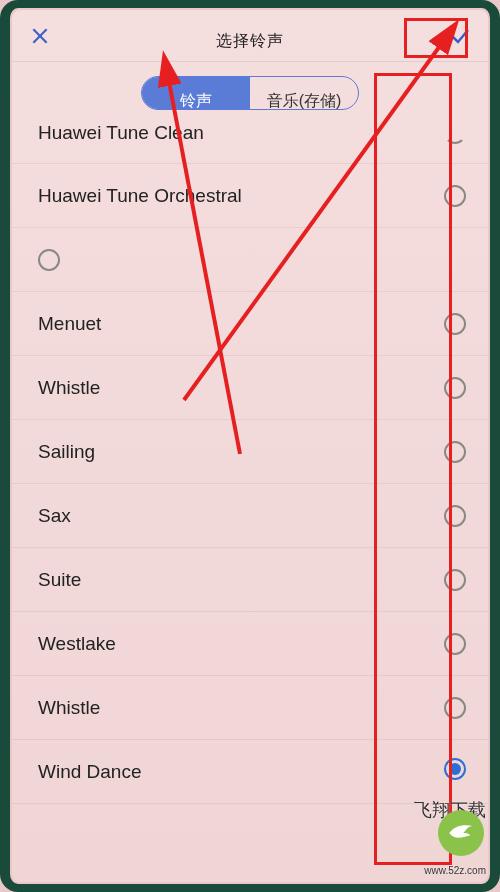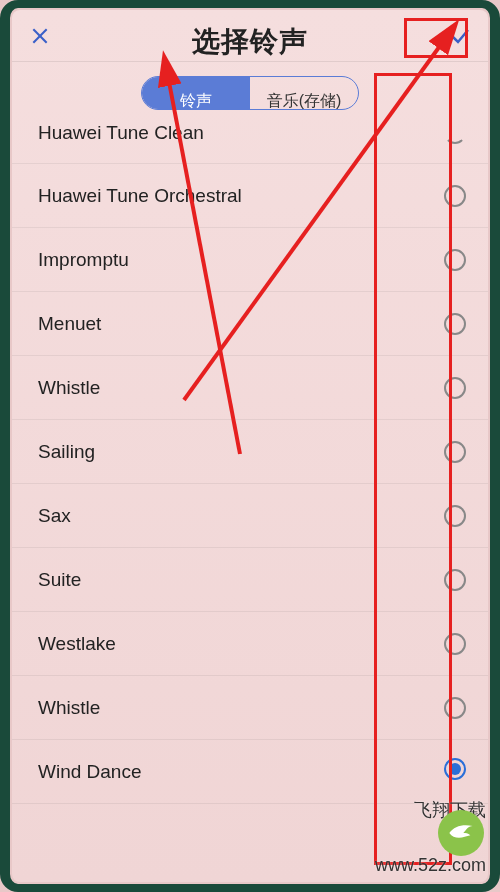--- a/index.html
+++ b/index.html
@@ -44,22 +44,22 @@
     width: 28px;
     height: 28px;
     display: flex;
     align-items: center;
     justify-content: center;
     color: #3a5fc8;
     cursor: pointer;
   }
   .close-x svg { width: 20px; height: 20px; stroke: #3a5fc8; stroke-width: 2.5; }
   .title {
-    font-size: 28px;
-    font-weight: 700;
+    font-size: 16px;
+    font-weight: 400;
     color: #222;
     letter-spacing: 1px;
     margin-top: 12px;
   }
   .confirm-check {
     width: 28px;
     height: 28px;
     display: flex;
     align-items: center;
     justify-content: center;
@@ -187,21 +187,21 @@
     bottom: 70px;
     font-size: 18px;
     color: #333;
     z-index: 40;
     text-shadow: 0 0 2px rgba(255,255,255,0.6);
   }
   .watermark-url {
     position: absolute;
     right: 14px;
     bottom: 16px;
-    font-size: 18px;
+    font-size: 10px;
     color: #333;
     z-index: 40;
     text-shadow: 0 0 2px rgba(255,255,255,0.6);
   }
 </style>
 </head>
 <body>
 
 <div class="device-frame"></div>
 
@@ -232,21 +232,20 @@
   <div class="list">
     <div class="row first">
       <span class="row-label">Huawei Tune Clean</span>
       <span class="radio partial"></span>
     </div>
     <div class="row">
       <span class="row-label">Huawei Tune Orchestral</span>
       <span class="radio"></span>
     </div>
     <div class="row">
-      <span class="row-label">Impromptu</span>
       <span class="radio"></span>
     </div>
     <div class="row">
       <span class="row-label">Menuet</span>
       <span class="radio"></span>
     </div>
     <div class="row">
       <span class="row-label">Whistle</span>
       <span class="radio"></span>
     </div>

